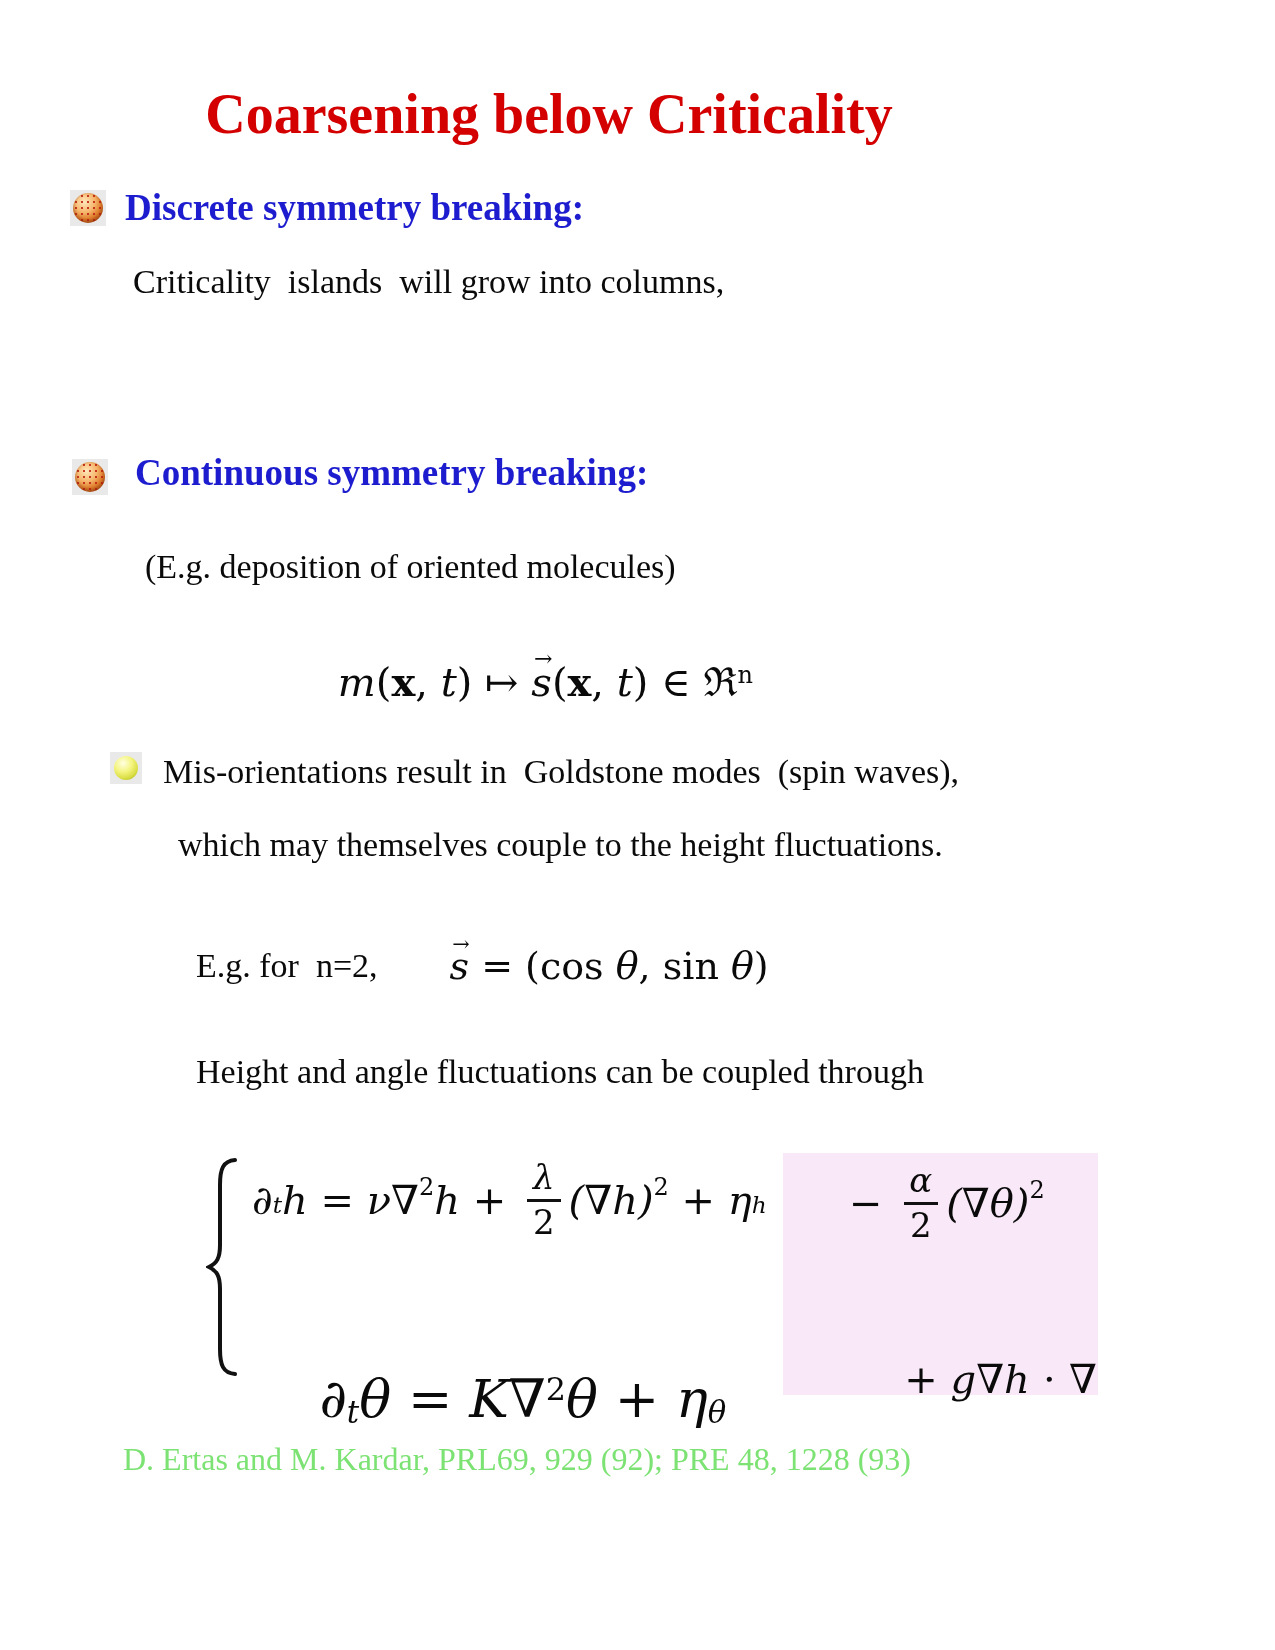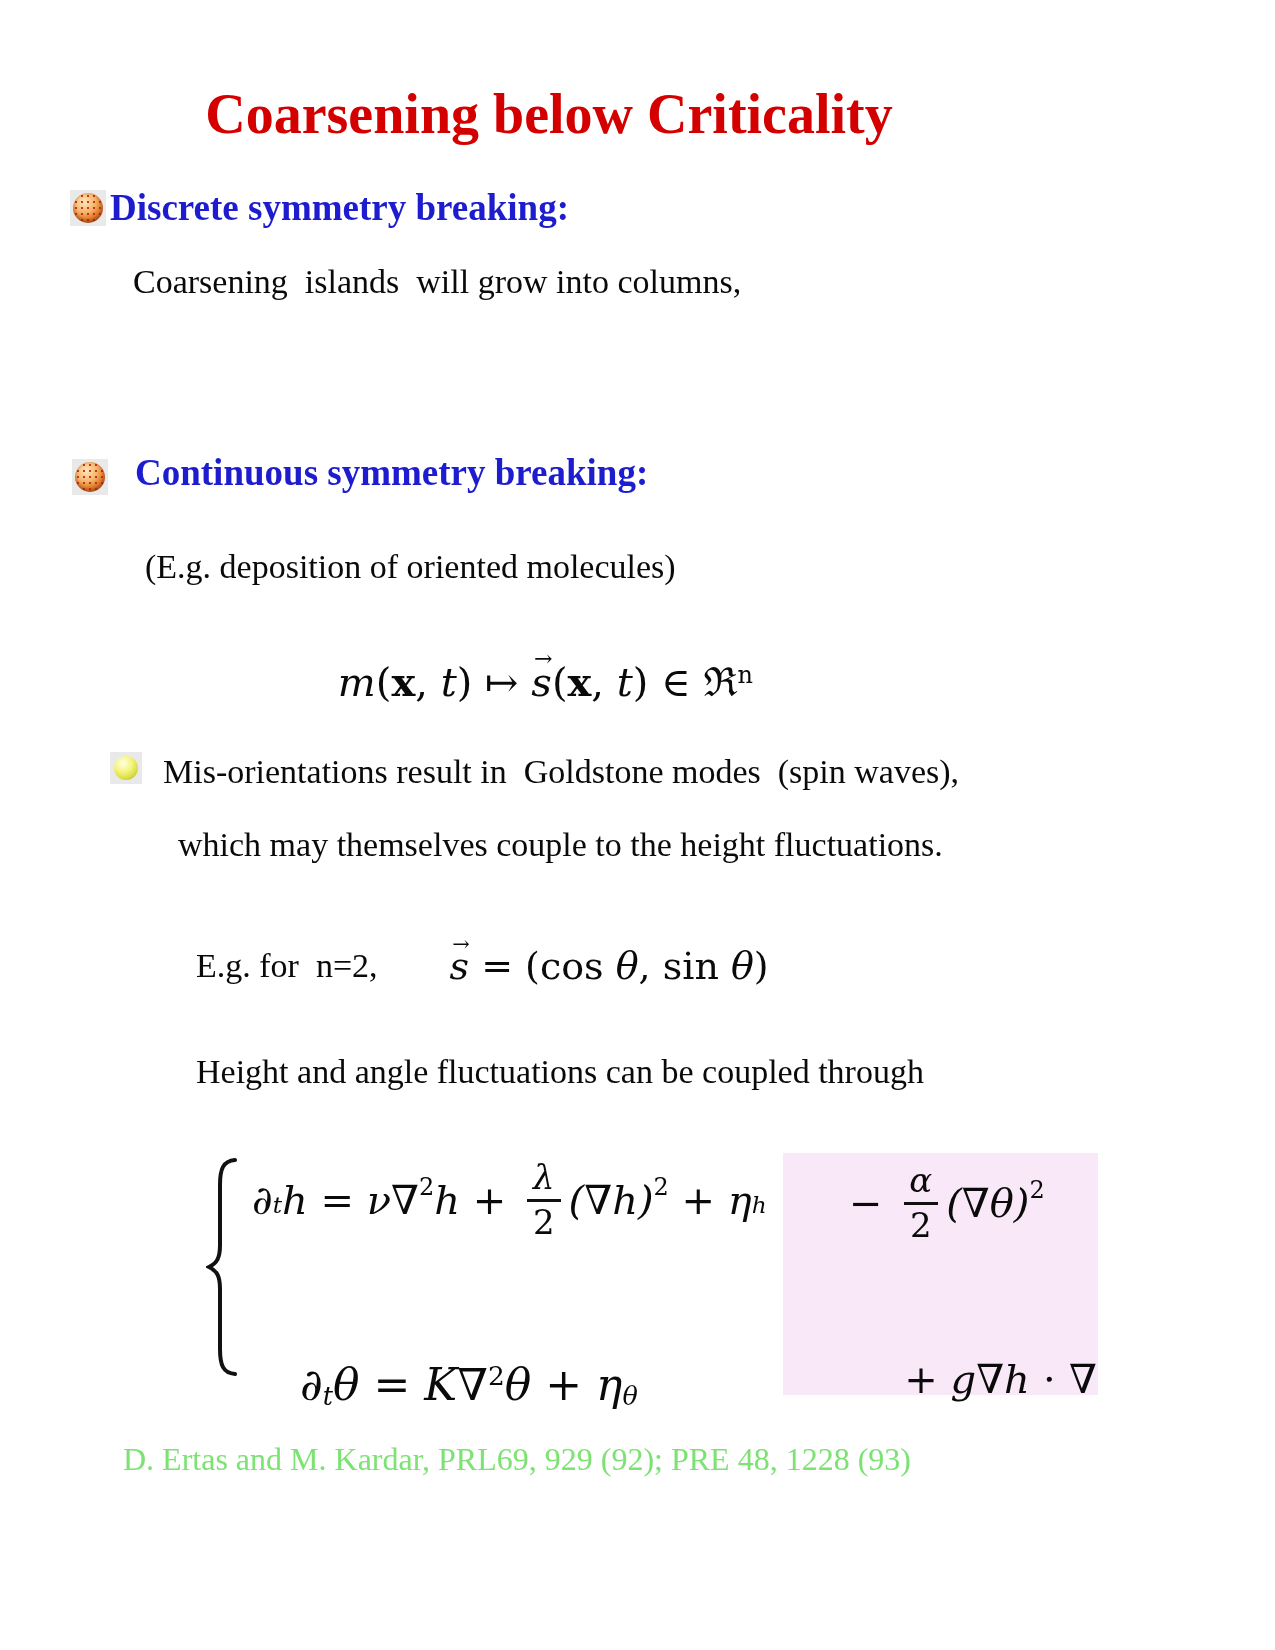--- a/index.html
+++ b/index.html
@@ -58,23 +58,23 @@
 </head>
 <body>
 
 <div id="slide">
 
   <div class="abs title">Coarsening below Criticality</div>
 
   <span class="bullet-sq sq-lg" style="left:70px;top:190px;">
     <span class="sphere-o"></span>
   </span>
-  <div class="abs heading" style="left:110px;top:189px;">Discrete symmetry breaking:</div>
+  <div class="abs heading" style="left:125px;top:189px;">Discrete symmetry breaking:</div>
 
-  <div class="abs body-line" style="left:133px;top:265px;">Coarsening  islands  will grow into columns,</div>
+  <div class="abs body-line" style="left:133px;top:265px;">Criticality  islands  will grow into columns,</div>
 
   <span class="bullet-sq sq-lg" style="left:72px;top:459px;">
     <span class="sphere-o"></span>
   </span>
   <div class="abs body-line" style="left:145px;top:550px;">(E.g. deposition of oriented molecules)</div>
 
   <div class="abs heading" style="left:135px;top:454px;">Continuous symmetry breaking:</div>
 
   <div class="abs math" style="left:287px;top:622px;font-size:40px;">
     <span>m</span><span class="up">(</span><span class="bfx">x</span><span class="up">, </span><span>t</span><span class="up">)</span><span class="up"> ↦ </span><span class="vec"><span class="varrow">→</span><span>s</span></span><span class="up">(</span><span class="bfx">x</span><span class="up">, </span><span>t</span><span class="up">)</span><span class="up"> ∈ </span><span class="up">ℜ</span><span class="msup">n</span>
@@ -94,21 +94,21 @@
   <div class="abs body-line" style="left:196px;top:1055px;">Height and angle fluctuations can be coupled through</div>
 
   <svg class="abs" style="left:206px;top:1156px;" width="34" height="222" viewBox="0 0 34 222">
     <path d="M29,4 C17,5 14,13 14,29 L14,89 C14,102 11,107 3,111 C11,115 14,120 14,133 L14,193 C14,209 17,217 29,218" fill="none" stroke="#111" stroke-width="4" stroke-linecap="round"></path>
   </svg>
 
   <div class="abs math eq-row" style="left:252px;top:1150px;height:100px;">
     <span>∂</span><span class="msub">t</span><span>h = ν∇</span><span class="msup">2</span><span>h + </span><span class="frac"><span class="num">λ</span><span class="den">2</span></span><span>(∇h)</span><span class="msup">2</span><span> + η</span><span class="msub">h</span>
   </div>
 
-  <div class="abs math" style="left:244px;top:1319px;font-size:44px;">
+  <div class="abs math" style="left:252px;top:1319px;font-size:53px;">
     <span>∂</span><span class="msub">t</span><span>θ = K∇</span><span class="msup">2</span><span>θ + η</span><span class="msub">θ</span>
   </div>
 
   <div class="abs pinkbox">
     <div class="math pb-line1">
       <span class="up">− </span><span class="frac"><span class="num">α</span><span class="den">2</span></span><span>(∇θ)</span><span class="msup">2</span>
     </div>
     <div class="math pb-line2">
       <span>+ g∇h ⋅ ∇θ</span>
     </div>

